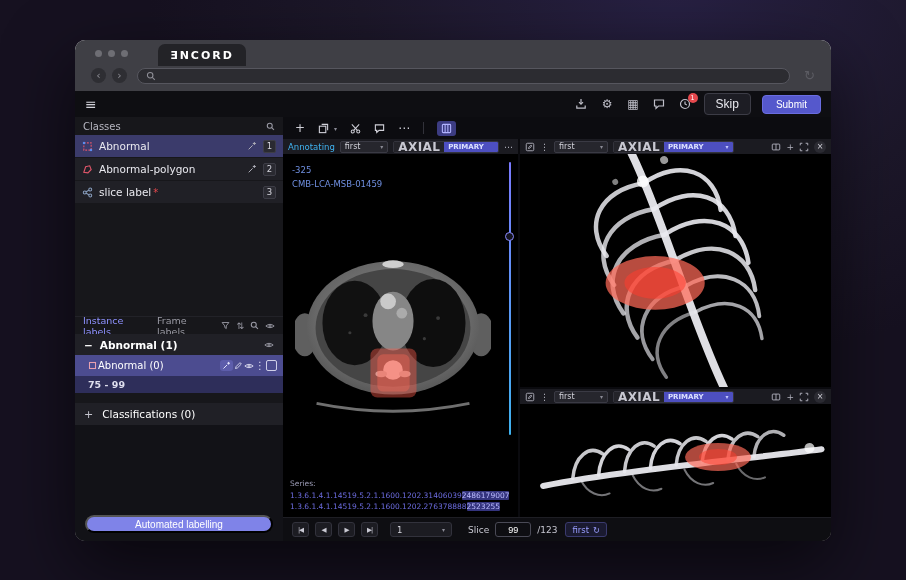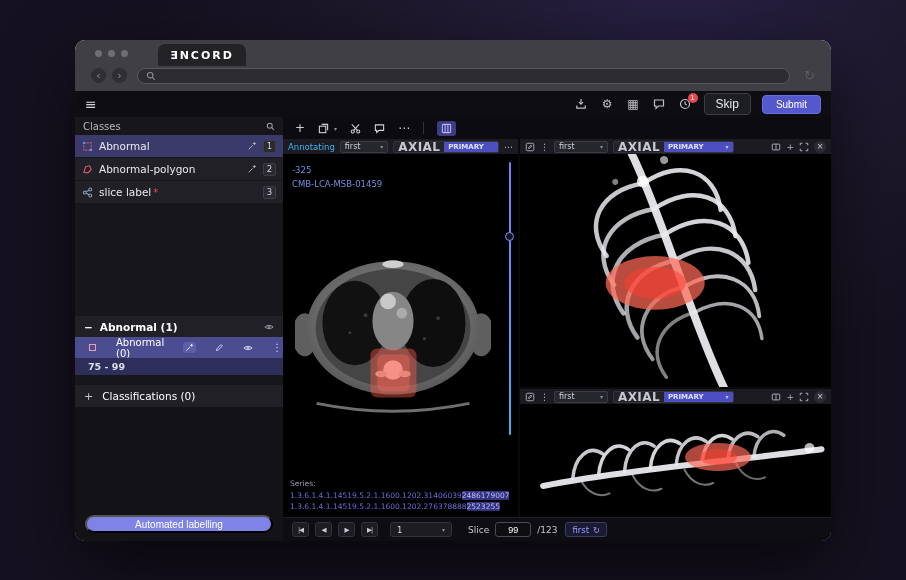--- a/index.html
+++ b/index.html
@@ -45,21 +45,21 @@
   .count-box { width:13px; height:13px; background:#2a2a31; border:1px solid #3d3d46; border-radius:2px;
     color:#d4d4dc; font-size:8.5px; display:flex; align-items:center; justify-content:center; }
   .row-tool { color:#9a9aa5; display:flex; align-items:center; }
   .req { color:#e5484d; font-size:10px; margin-left:2px; }
   .spacer-a { height:112px; }
   .labels-tabs { height:18px; display:flex; align-items:center; gap:10px; padding:0 8px; font-size:9.5px; color:#9a9aa4; border-top:1px solid #222228; }
   .tab-active { color:#8f92ff; }
   .tabs-icons { margin-left:auto; display:flex; gap:6px; align-items:center; color:#9a9aa5; font-size:9px; }
   .group-row { height:21px; background:#202026; display:flex; align-items:center; gap:7px; padding:0 9px; color:#fff; font-size:10.5px; font-weight:bold; }
   .group-eye { margin-left:auto; color:#9a9aa5; display:flex; }
-  .instance-row { height:21px; background:#4c4c90; display:flex; align-items:center; gap:19px; padding:0 6px 0 13px; color:#fff; font-size:10px; }
+  .instance-row { height:21px; background:#4c4c90; display:flex; align-items:center; gap:1px; padding:0 6px 0 13px; color:#fff; font-size:10px; }
   .instance-label { flex:1; }
   .inst-tool { color:#dcdcf0; display:flex; align-items:center; }
   .inst-tool.boxed { background:#5d5dab; border-radius:3px; padding:1px 2px; }
   .mini-box { width:11px; height:11px; border:1px solid #cfcfe8; border-radius:2px; }
   .range-row { height:17px; background:#2e2e5a; color:#dfdfee; font-size:9.5px; display:flex; align-items:center; padding-left:13px;font-weight:bold; }
   .classif-row { margin-top:10px; height:22px; background:#202026; display:flex; align-items:center; gap:9px; padding:0 9px; color:#fff; font-size:10.5px; }
   .plus-g { color:#c5c5cf; font-size:11px; }
   .sb-bottom { flex:1; background:#121217; display:flex; flex-direction:column; justify-content:flex-end; }
   .automated-btn { margin:4px 10px 8px; height:18px; border-radius:10px; background:#7f83e8; color:#fff;
     font-size:10px; display:flex; align-items:center; justify-content:center; }
@@ -232,20 +232,44 @@
               <circle cx="9" cy="9.2" r="1.6"></circle>
             <path d="M4.5 5.2 7.5 3.5M4.5 6.8 7.5 8.5"></path>
           </svg>
         </span>
         <span class="class-label"><span>slice label</span><span class="req">*</span></span>
         <span class="count-box">3</span>
       </div>
 
       <div class="spacer-a"></div>
 
+      <div class="labels-tabs">
+        <span class="tab-active">Instance labels</span>
+        <span>Frame labels</span>
+        <span class="tabs-icons">
+          <span>
+            <svg class="ic" width="9" height="9" viewBox="0 0 12 12" fill="none" stroke="#9a9aa5" stroke-width="1.2">
+              <path d="M1.5 2h9L7 6.5V10L5 8.6V6.5z"></path>
+            </svg>
+          </span>
+          <span>⇅</span>
+          <span>
+            <svg class="ic" width="9" height="9" viewBox="0 0 12 12" fill="none" stroke="#9a9aa5" stroke-width="1.4">
+              <circle cx="5" cy="5" r="3.3"></circle>
+                <line x1="7.6" y1="7.6" x2="10.6" y2="10.6"></line>
+            </svg>
+          </span>
+          <span>
+            <svg class="ic" width="10" height="10" viewBox="0 0 12 12" fill="none" stroke="#9a9aa5" stroke-width="1.1">
+              <path d="M1 6Q6 2 11 6 6 10 1 6z"></path>
+                <circle cx="6" cy="6" r="1.3"></circle>
+            </svg>
+          </span>
+        </span>
+      </div>
 
       <div class="group-row">
         <span>−</span>
         <span>Abnormal (1)</span>
         <span class="group-eye">
           <svg class="ic" width="10" height="10" viewBox="0 0 12 12" fill="none" stroke="#9a9aa5" stroke-width="1.1">
             <path d="M1 6Q6 2 11 6 6 10 1 6z"></path>
               <circle cx="6" cy="6" r="1.3"></circle>
           </svg>
         </span>

